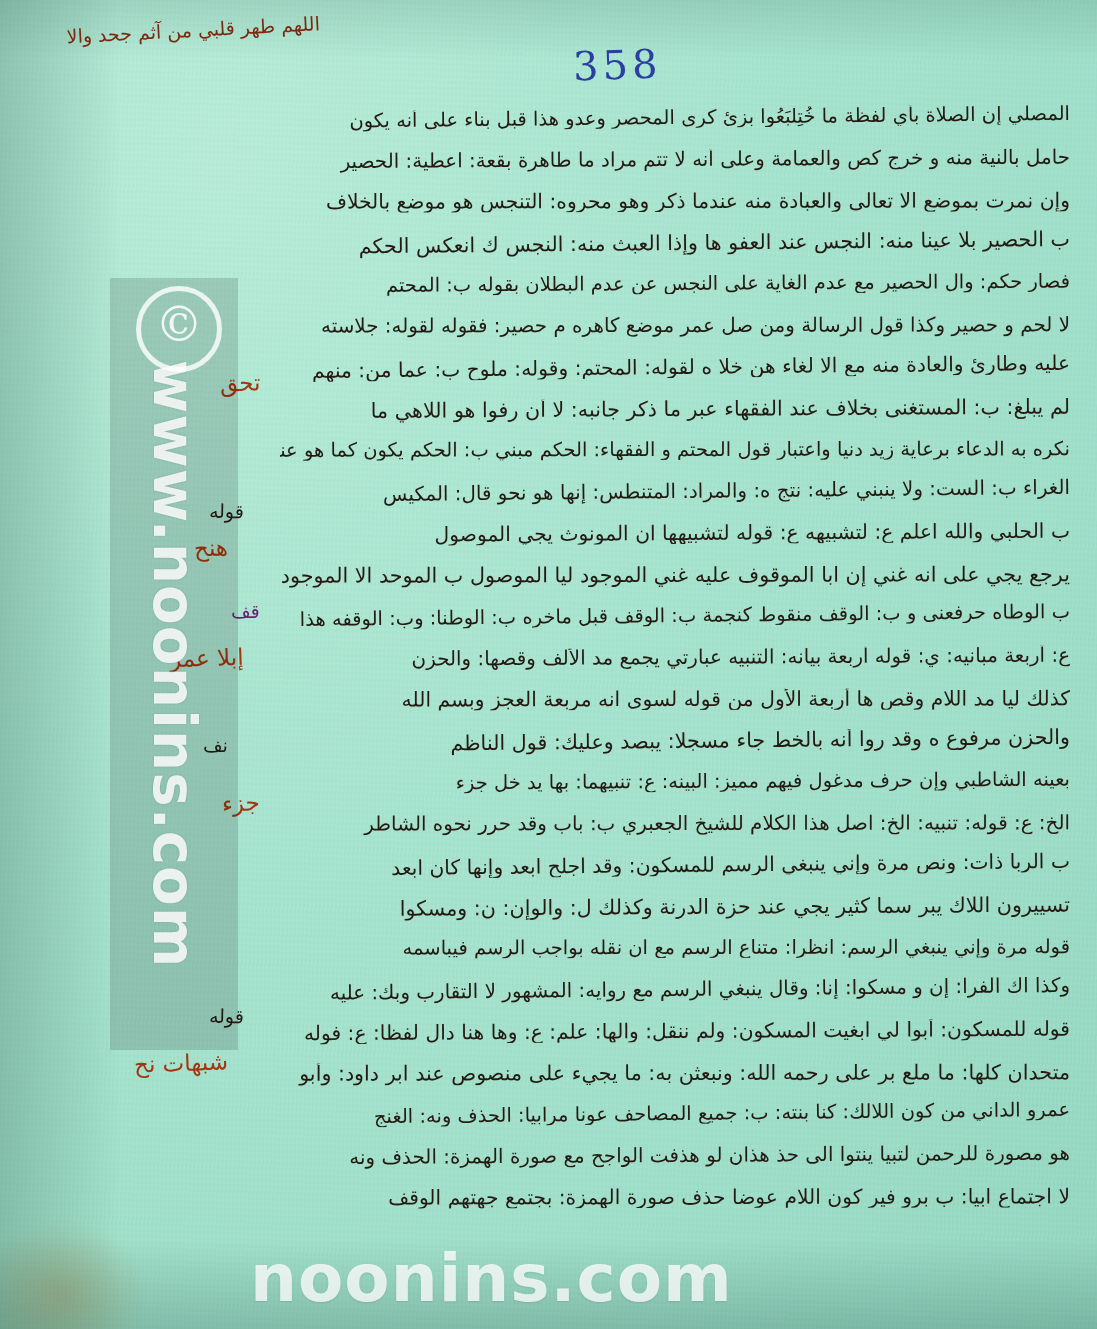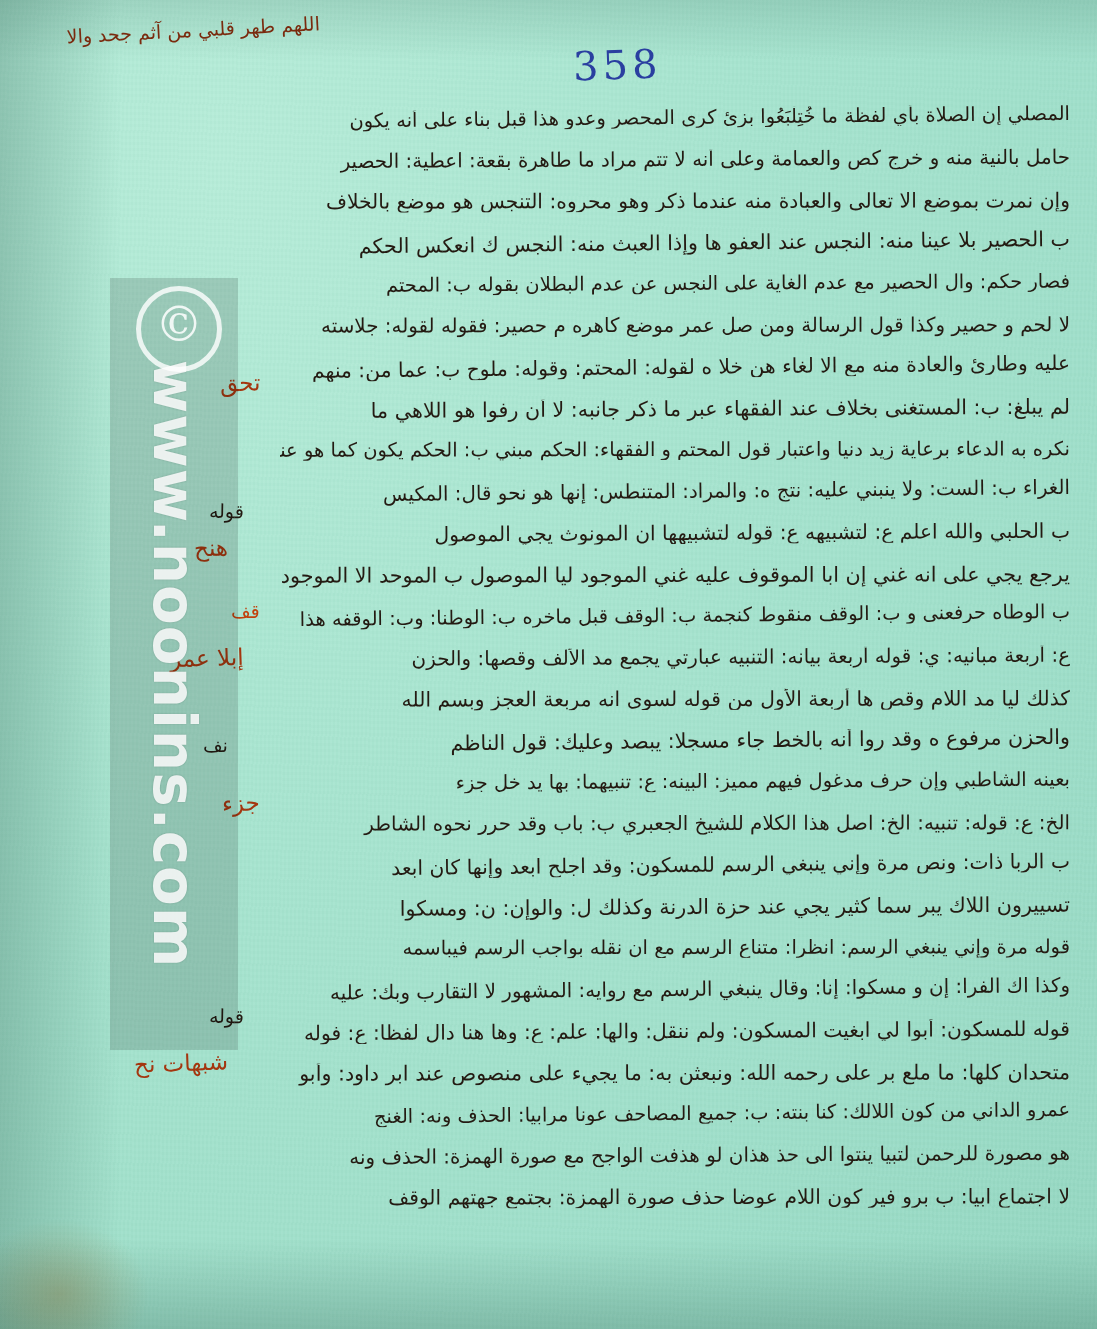--- a/index.html
+++ b/index.html
@@ -202,24 +202,25 @@
       <div class="line" style="top: 962.5px; transform: rotate(-0.1deg); font-size: 20.7px;">متحدان كلها: ما ملع بر على رحمه الله: ونبعثن به: ما يجيء على منصوص عند ابر داود: وأبو</div>
       <div class="line" style="top: 1004px; transform: rotate(-0.6deg); font-size: 19.5px;">عمرو الداني من كون اللالك: كنا بنته: ب: جميع المصاحف عونا مرابيا: الحذف ونه: الغنج</div>
       <div class="line" style="top: 1045.5px; transform: rotate(-0.35deg); font-size: 19.9px;">هو مصورة للرحمن لتبيا ينتوا الى حذ هذان لو هذفت الواجح مع صورة الهمزة: الحذف ونه</div>
       <div class="line" style="top: 1087px; transform: rotate(-0.1deg); font-size: 20.3px;">لا اجتماع ابيا: ب برو فير كون اللام عوضا حذف صورة الهمزة: بجتمع جهتهم الوقف</div>
     </div>
 
   <div class="margin-notes">
       <div class="mnote" style="top: 20px; right: 10px; transform: rotate(-2deg);">تحق</div>
       <div class="mnote blkline" style="top: 150px; right: 26px; color: rgb(36, 26, 18); font-size: 19px; transform: rotate(1deg);">قوله</div>
       <div class="mnote" style="top: 185px; right: 42px; transform: rotate(-2deg);">هنح</div>
-      <div class="mnote blkline" style="top: 250px; right: 10px; color: #c2410c; font-size: 19px; transform: rotate(1deg);">قف</div>
+      <div class="mnote blkline" style="top: 250px; right: 10px; color: #701a75; font-size: 19px; transform: rotate(1deg);">قف</div>
       <div class="mnote" style="top: 295px; right: 26px; transform: rotate(-2deg);">إبلا عمر</div>
       <div class="mnote blkline" style="top: 384px; right: 42px; color: rgb(36, 26, 18); font-size: 19px; transform: rotate(1deg);">نف</div>
       <div class="mnote" style="top: 440px; right: 10px; transform: rotate(-2deg);">جزء</div>
       <div class="mnote blkline" style="top: 655px; right: 26px; color: rgb(36, 26, 18); font-size: 19px; transform: rotate(1deg);">قوله</div>
       <div class="mnote" style="top: 700px; right: 42px; transform: rotate(-2deg);">شبهات نح</div>
     </div>
 
   <div class="wm-band"></div>
   <div class="wm-vertical">www.noonins.com</div>
   <div class="wm-copy">©</div>
+  <div class="wm-bottom">noonins.com</div>
 </div>
 
 </body></html>

